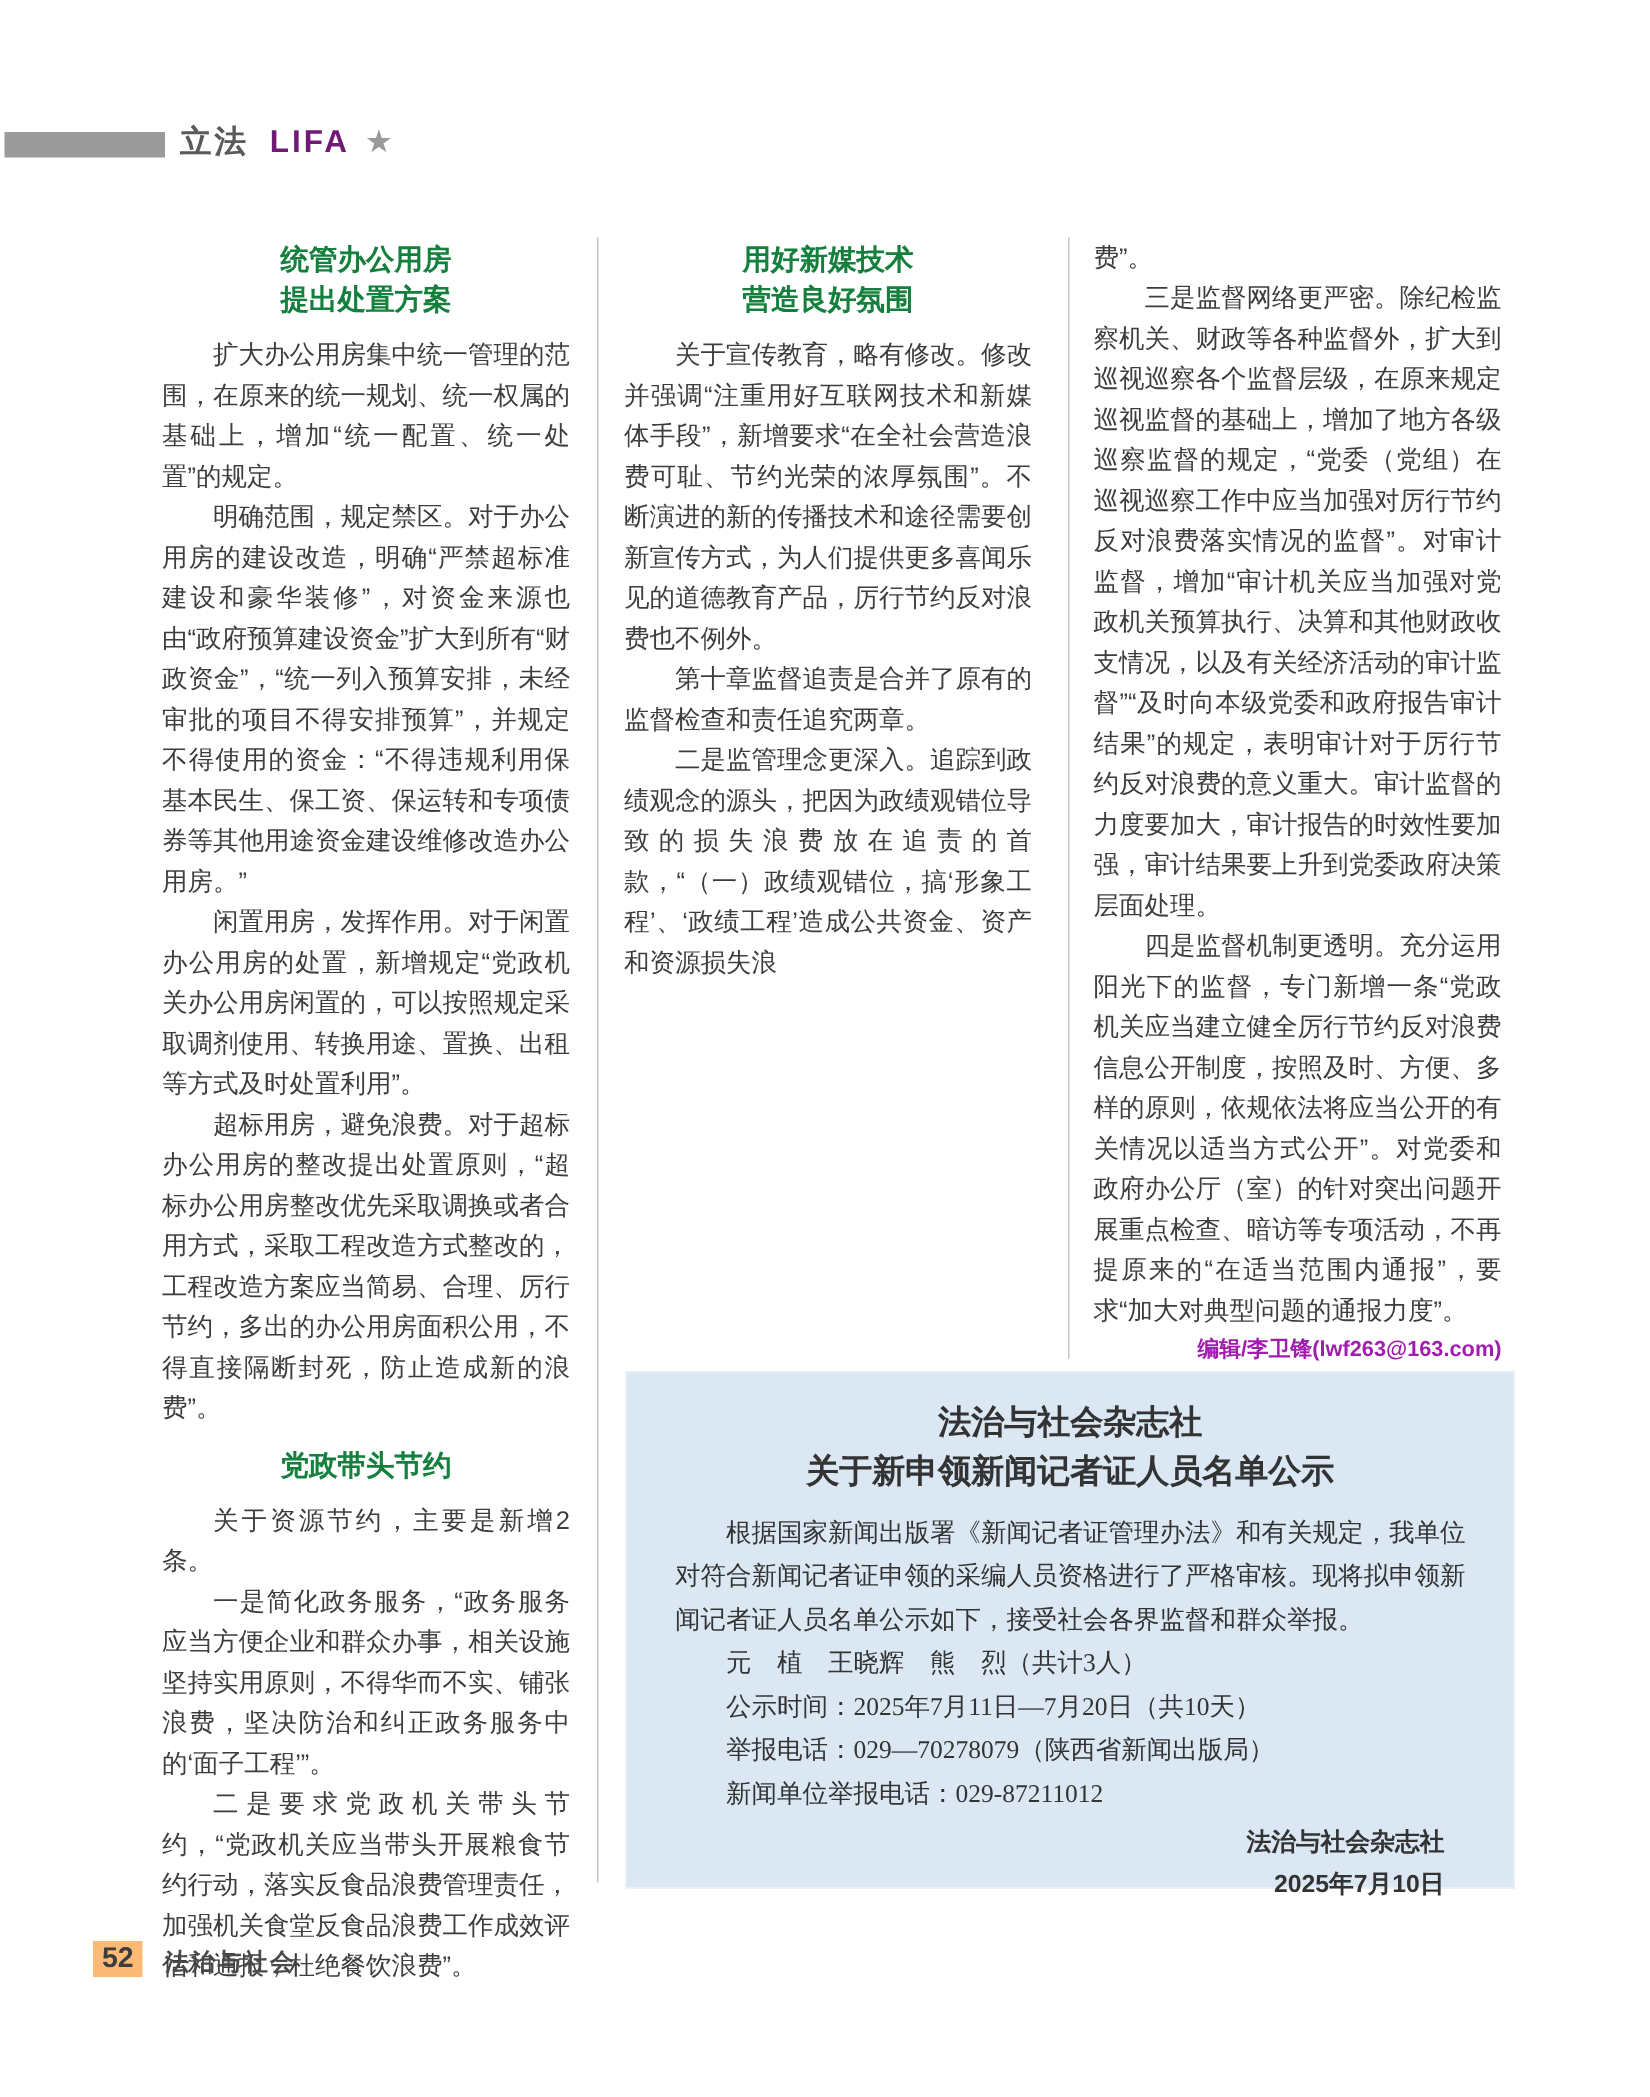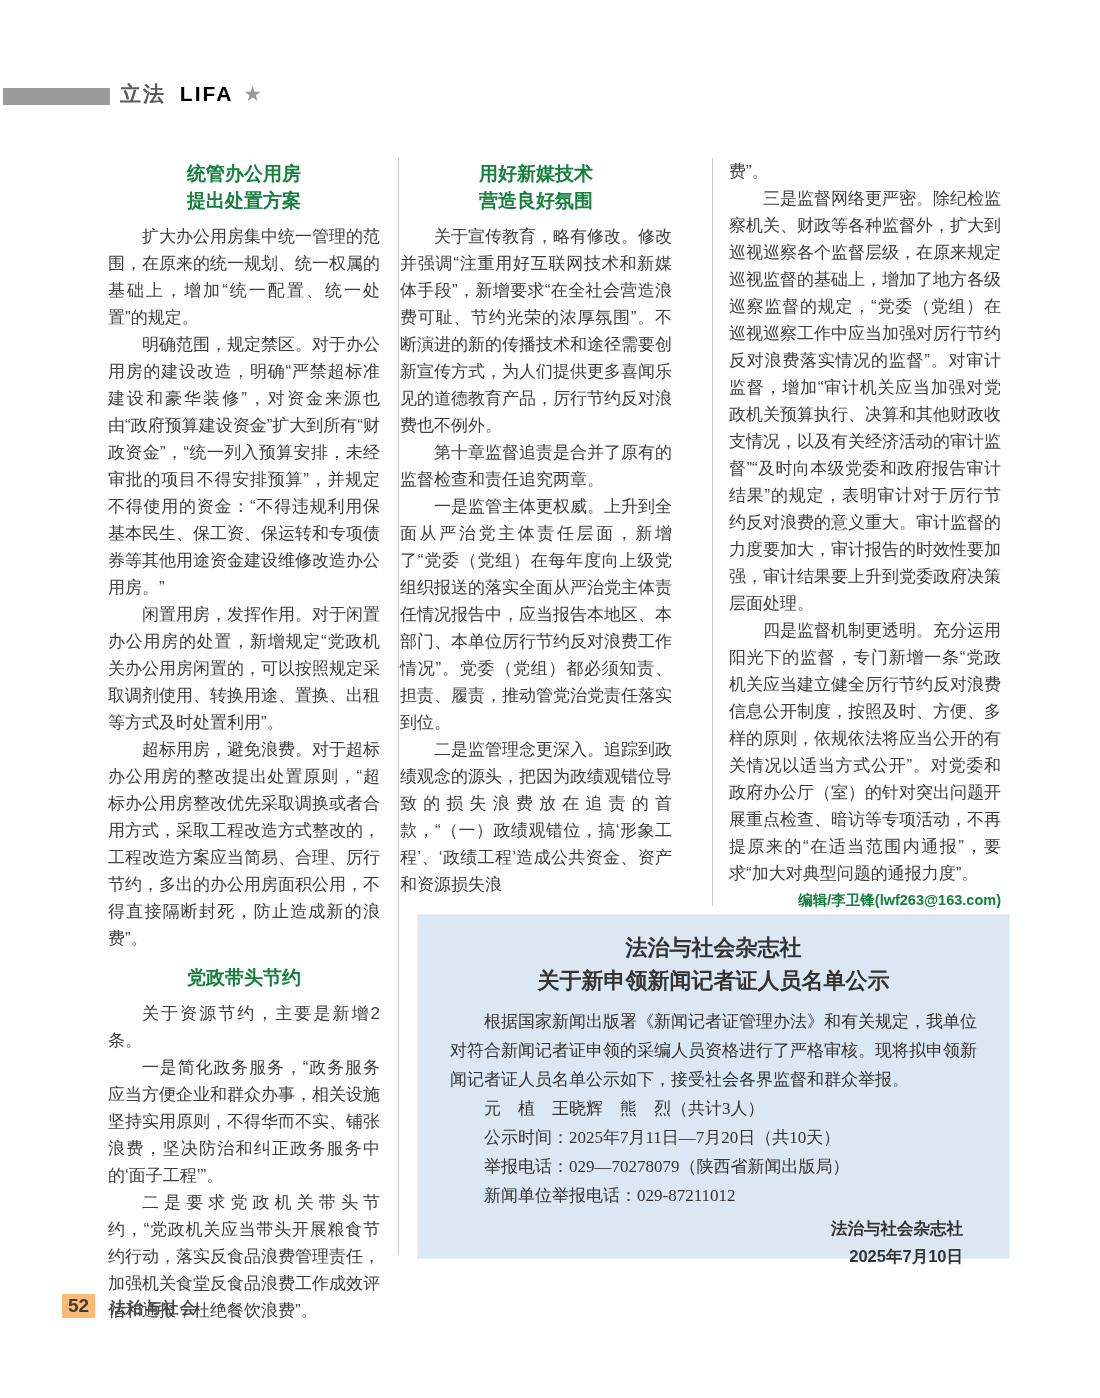--- a/index.html
+++ b/index.html
@@ -5,36 +5,36 @@
   html,body { margin:0; padding:0; background:#ffffff; }
   .page {
     position:relative; width:1100px; height:1398px; background:#ffffff;
     font-family:"Liberation Sans","DejaVu Sans",sans-serif;
     color:#3d3d3d; overflow:hidden;
   }
   
   .hbar { position:absolute; left:3px; top:88px; width:107px; height:17px; background:#9b9b9b; }
   .htitle { position:absolute; left:120px; top:80px; font-size:21px; letter-spacing:2px; white-space:nowrap; }
   .htitle .cn { font-weight:bold; color:#5a5a5a; }
-  .htitle .en { color:#000000; font-weight:bold; margin-left:6px; }
+  .htitle .en { color:#701a75; font-weight:bold; margin-left:6px; }
   .htitle .star { color:#9a9a9a; margin-left:2px; }
   
   .col { position:absolute; top:158px; width:272px; font-size:17px; line-height:27px; text-align:justify; }
   .col-1 { left:108px; }
-  .col-2 { left:400px; }
+  .col-2 { left:416px; }
   .col-3 { left:729px; }
   .col p { margin:0; text-indent:2em; }
   .col p.cont { text-indent:0; }
   .sec { color:#15803d; font-size:19px; line-height:27px; font-weight:600; text-align:center; margin:12px 0 9px 0; }
   .sec.first { margin-top:2px; }
   .sec span { display:block; }
   .vsep { position:absolute; width:1px; background:#c8c8c8; top:158px; }
   .vsep-1 { left:398px; height:1097px; }
   .vsep-2 { left:712px; height:748px; }
-  .editor { text-align:right; font-weight:bold; font-size:14.5px; margin-top:8px; text-indent:0; color:#15803d; }
+  .editor { text-align:right; font-weight:bold; font-size:14.5px; margin-top:8px; text-indent:0; color:#a21caf; }
   
   .notice {
     position:absolute; left:417px; top:914px; width:593px; height:345px;
     background:#dbe8f4; border:1px solid #e8f1f9; box-sizing:border-box;
     padding:16px 32px 0 32px;
   }
   .notice-title { text-align:center; font-size:22px; font-weight:bold; color:#333333; line-height:33px; }
   .notice-title span { display:block; }
   .notice-body {
     font-family:"Liberation Serif","DejaVu Serif",serif;
@@ -84,21 +84,20 @@
     <p>二是要求党政机关带头节约，“党政机关应当带头开展粮食节约行动，落实反食品浪费管理责任，加强机关食堂反食品浪费工作成效评估和通报，杜绝餐饮浪费”。</p>
   </div>
 
   <div class="col col-2">
     <div class="sec first">
       <span>用好新媒技术</span>
       <span>营造良好氛围</span>
     </div>
     <p>关于宣传教育，略有修改。修改并强调“注重用好互联网技术和新媒体手段”，新增要求“在全社会营造浪费可耻、节约光荣的浓厚氛围”。不断演进的新的传播技术和途径需要创新宣传方式，为人们提供更多喜闻乐见的道德教育产品，厉行节约反对浪费也不例外。</p>
     <p>第十章监督追责是合并了原有的监督检查和责任追究两章。</p>
-    <p>一是监管主体更权威。上升到全面从严治党主体责任层面，新增了“党委（党组）在每年度向上级党组织报送的落实全面从严治党主体责任情况报告中，应当报告本地区、本部门、本单位厉行节约反对浪费工作情况”。党委（党组）都必须知责、担责、履责，推动管党治党责任落实到位。</p>
     <p>二是监管理念更深入。追踪到政绩观念的源头，把因为政绩观错位导致的损失浪费放在追责的首款，“（一）政绩观错位，搞‘形象工程’、‘政绩工程’造成公共资金、资产和资源损失浪</p>
   </div>
 
   <div class="col col-3">
     <p class="cont">费”。</p>
     <p>三是监督网络更严密。除纪检监察机关、财政等各种监督外，扩大到巡视巡察各个监督层级，在原来规定巡视监督的基础上，增加了地方各级巡察监督的规定，“党委（党组）在巡视巡察工作中应当加强对厉行节约反对浪费落实情况的监督”。对审计监督，增加“审计机关应当加强对党政机关预算执行、决算和其他财政收支情况，以及有关经济活动的审计监督”“及时向本级党委和政府报告审计结果”的规定，表明审计对于厉行节约反对浪费的意义重大。审计监督的力度要加大，审计报告的时效性要加强，审计结果要上升到党委政府决策层面处理。</p>
     <p>四是监督机制更透明。充分运用阳光下的监督，专门新增一条“党政机关应当建立健全厉行节约反对浪费信息公开制度，按照及时、方便、多样的原则，依规依法将应当公开的有关情况以适当方式公开”。对党委和政府办公厅（室）的针对突出问题开展重点检查、暗访等专项活动，不再提原来的“在适当范围内通报”，要求“加大对典型问题的通报力度”。</p>
     <p class="editor">编辑/李卫锋(lwf263@163.com)</p>
   </div>
 

